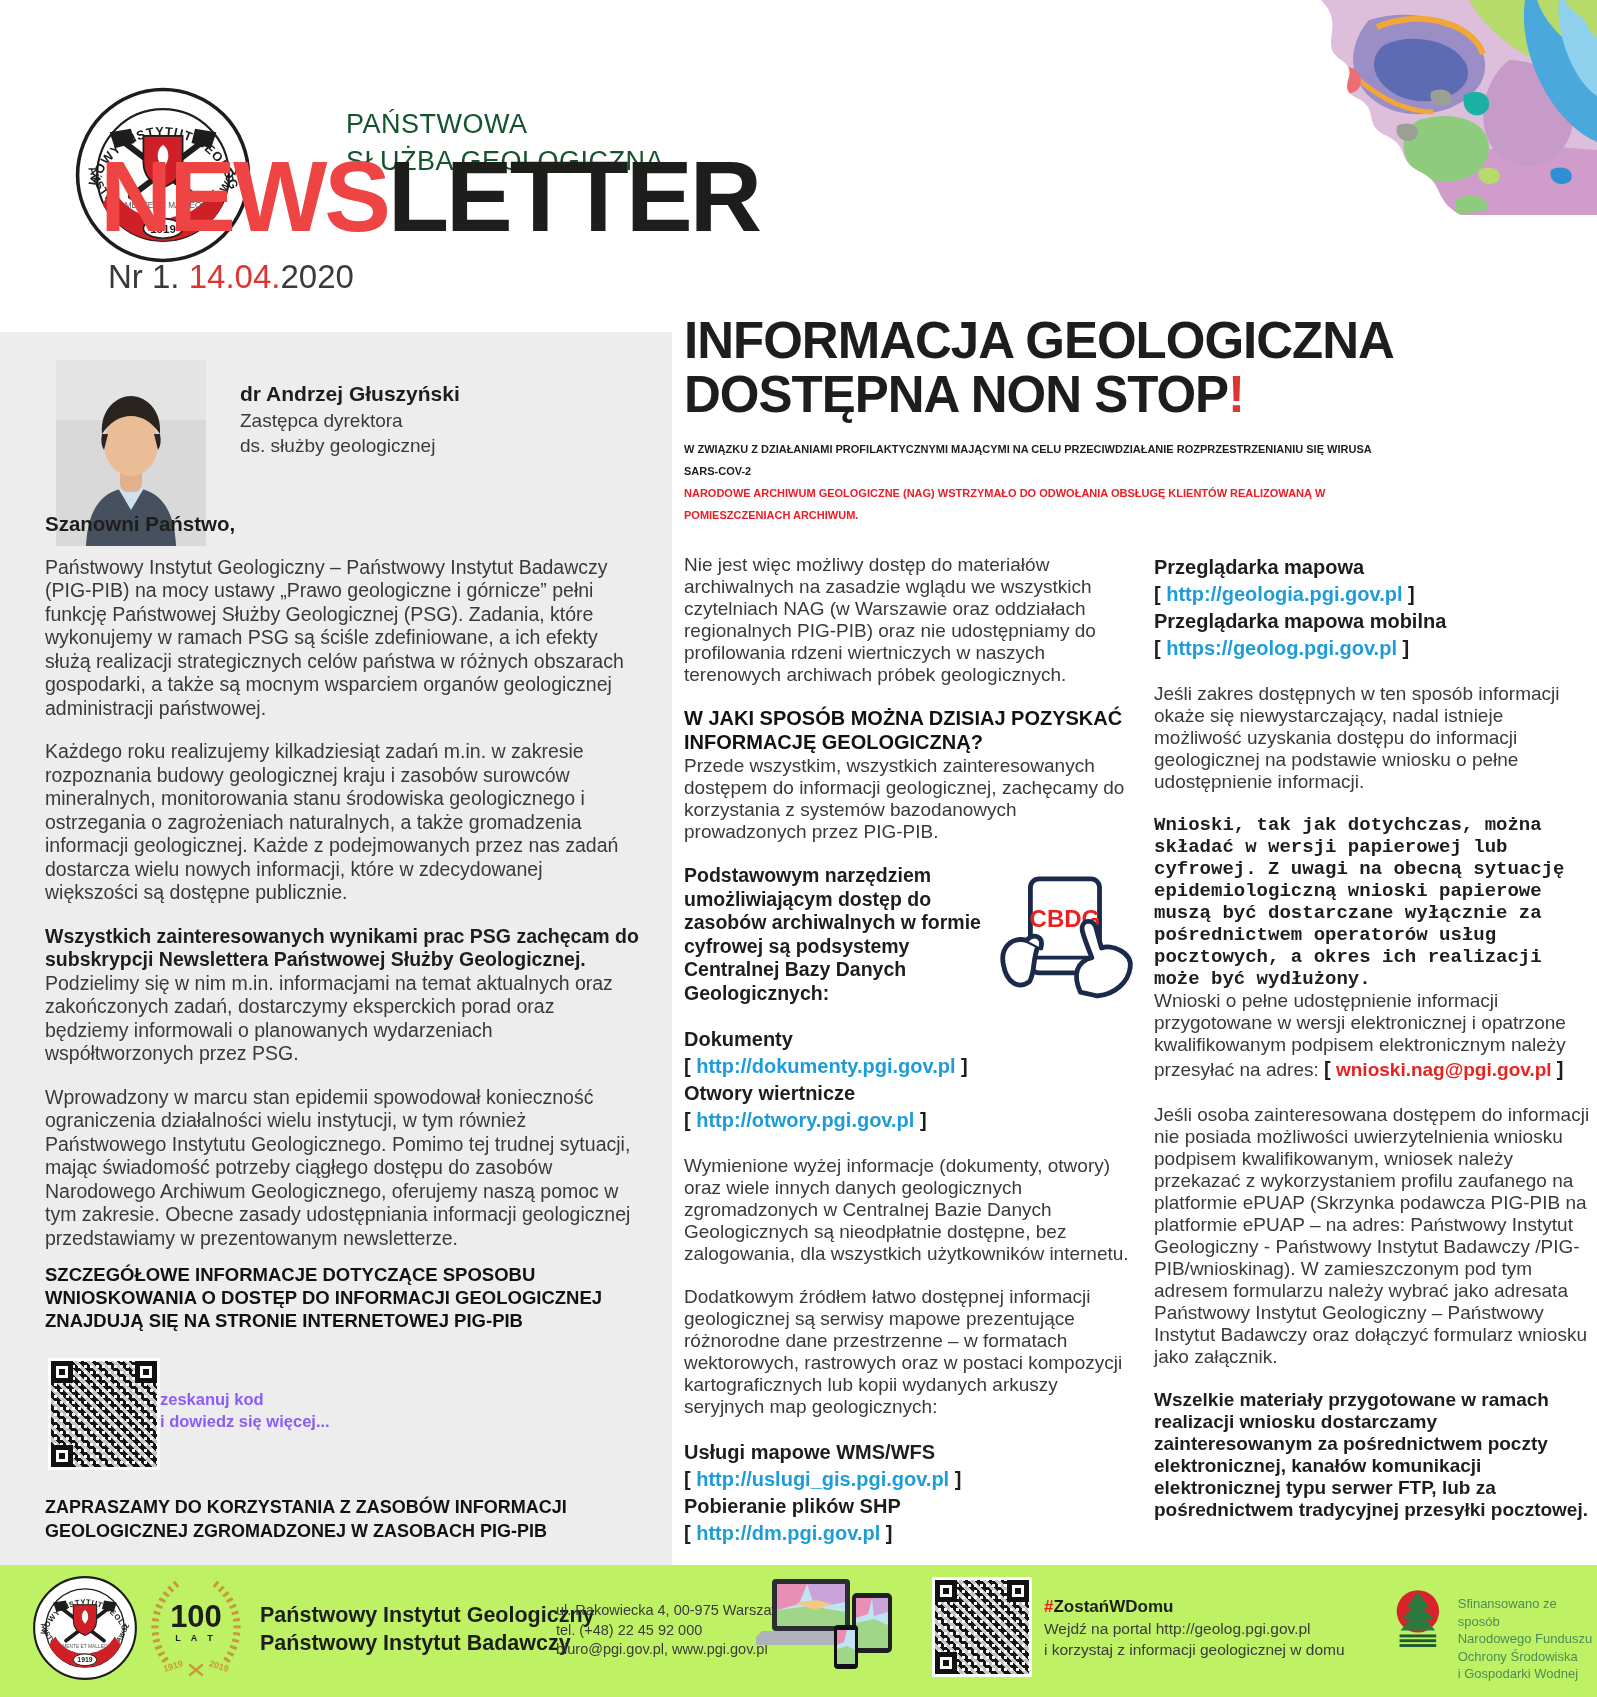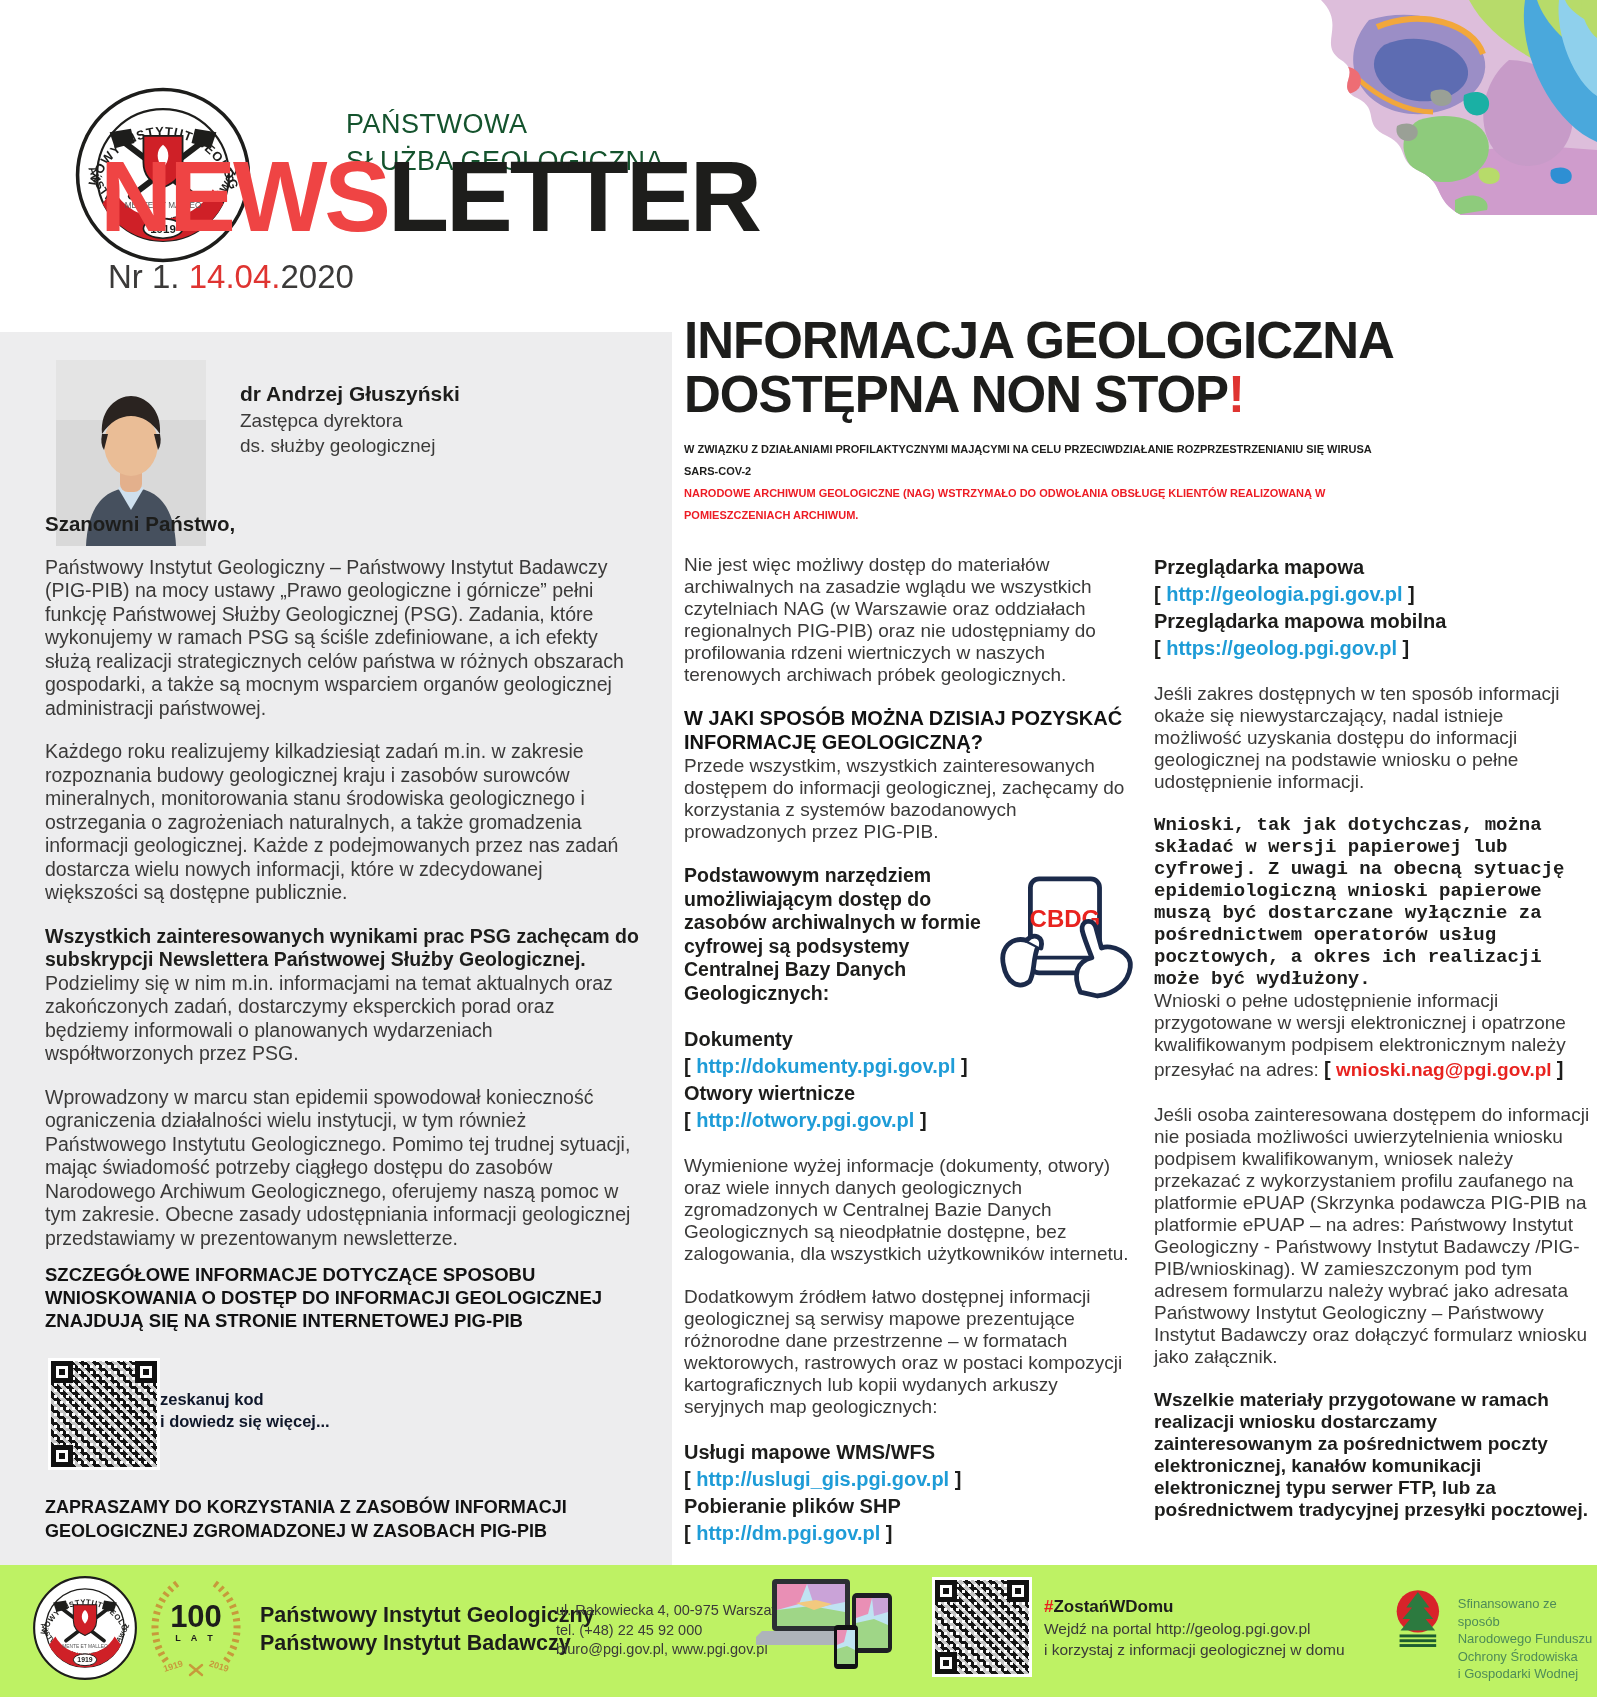--- a/index.html
+++ b/index.html
@@ -31,21 +31,21 @@
            line-height:23px;color:#121212;}
   .qr-row{position:absolute;left:48px;top:1026px;}
   .qr{position:relative;width:106px;height:106px;background:#fff;border:3px solid #fff;
       background-image:
         repeating-linear-gradient(45deg, rgba(255,255,255,.75) 0 4px, rgba(255,255,255,0) 4px 9px),
         repeating-linear-gradient(90deg,#151515 0 3px,transparent 3px 6px),
         repeating-linear-gradient(0deg,#151515 0 3px,#fff 3px 6px);}
   .qr .f{position:absolute;width:22px;height:22px;border:5px solid #111;background:#fff;box-sizing:border-box;}
   .qr .f::after{content:"";position:absolute;left:3px;top:3px;width:6px;height:6px;background:#111;}
   .qr .f1{left:0;top:0;} .qr .f2{right:0;top:0;} .qr .f3{left:0;bottom:0;}
-  .qr-cap{position:absolute;left:160px;top:1056px;font-weight:700;font-size:16.5px;line-height:22px;color:#0f172a;}
+  .qr-cap{position:absolute;left:160px;top:1056px;font-weight:700;font-size:16.5px;line-height:22px;color:#8b5cf6;}
   .lp-bottom{position:absolute;left:45px;top:1163px;width:600px;font-weight:800;font-size:18px;
              line-height:24px;color:#121212;}
 
   
   .main{left:684px;top:314px;width:906px;}
   .headline{font-size:51px;line-height:54px;font-weight:800;letter-spacing:-1px;color:#1d1d1b;width:780px;}
   .headline .red{color:#df3431;}
   .lead{margin-top:16px;width:710px;font-weight:700;font-size:11px;line-height:22px;color:#1d1d1b;}
   .lead .red{color:#ed1c24;}
   .cols{display:flex;gap:18px;margin-top:28px;}

